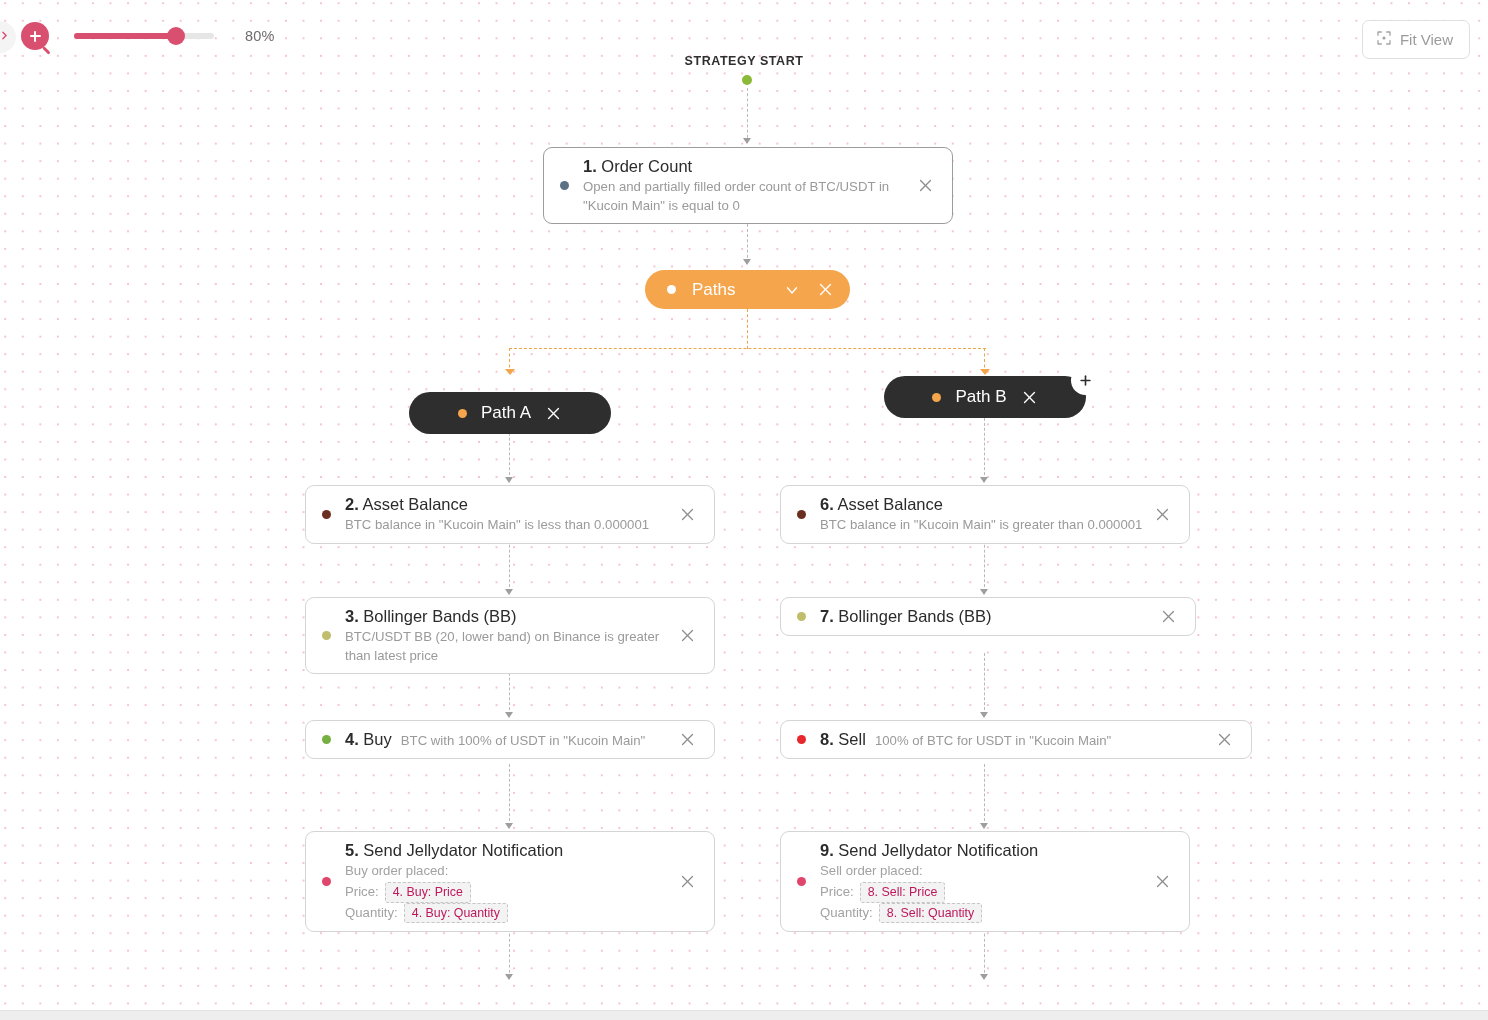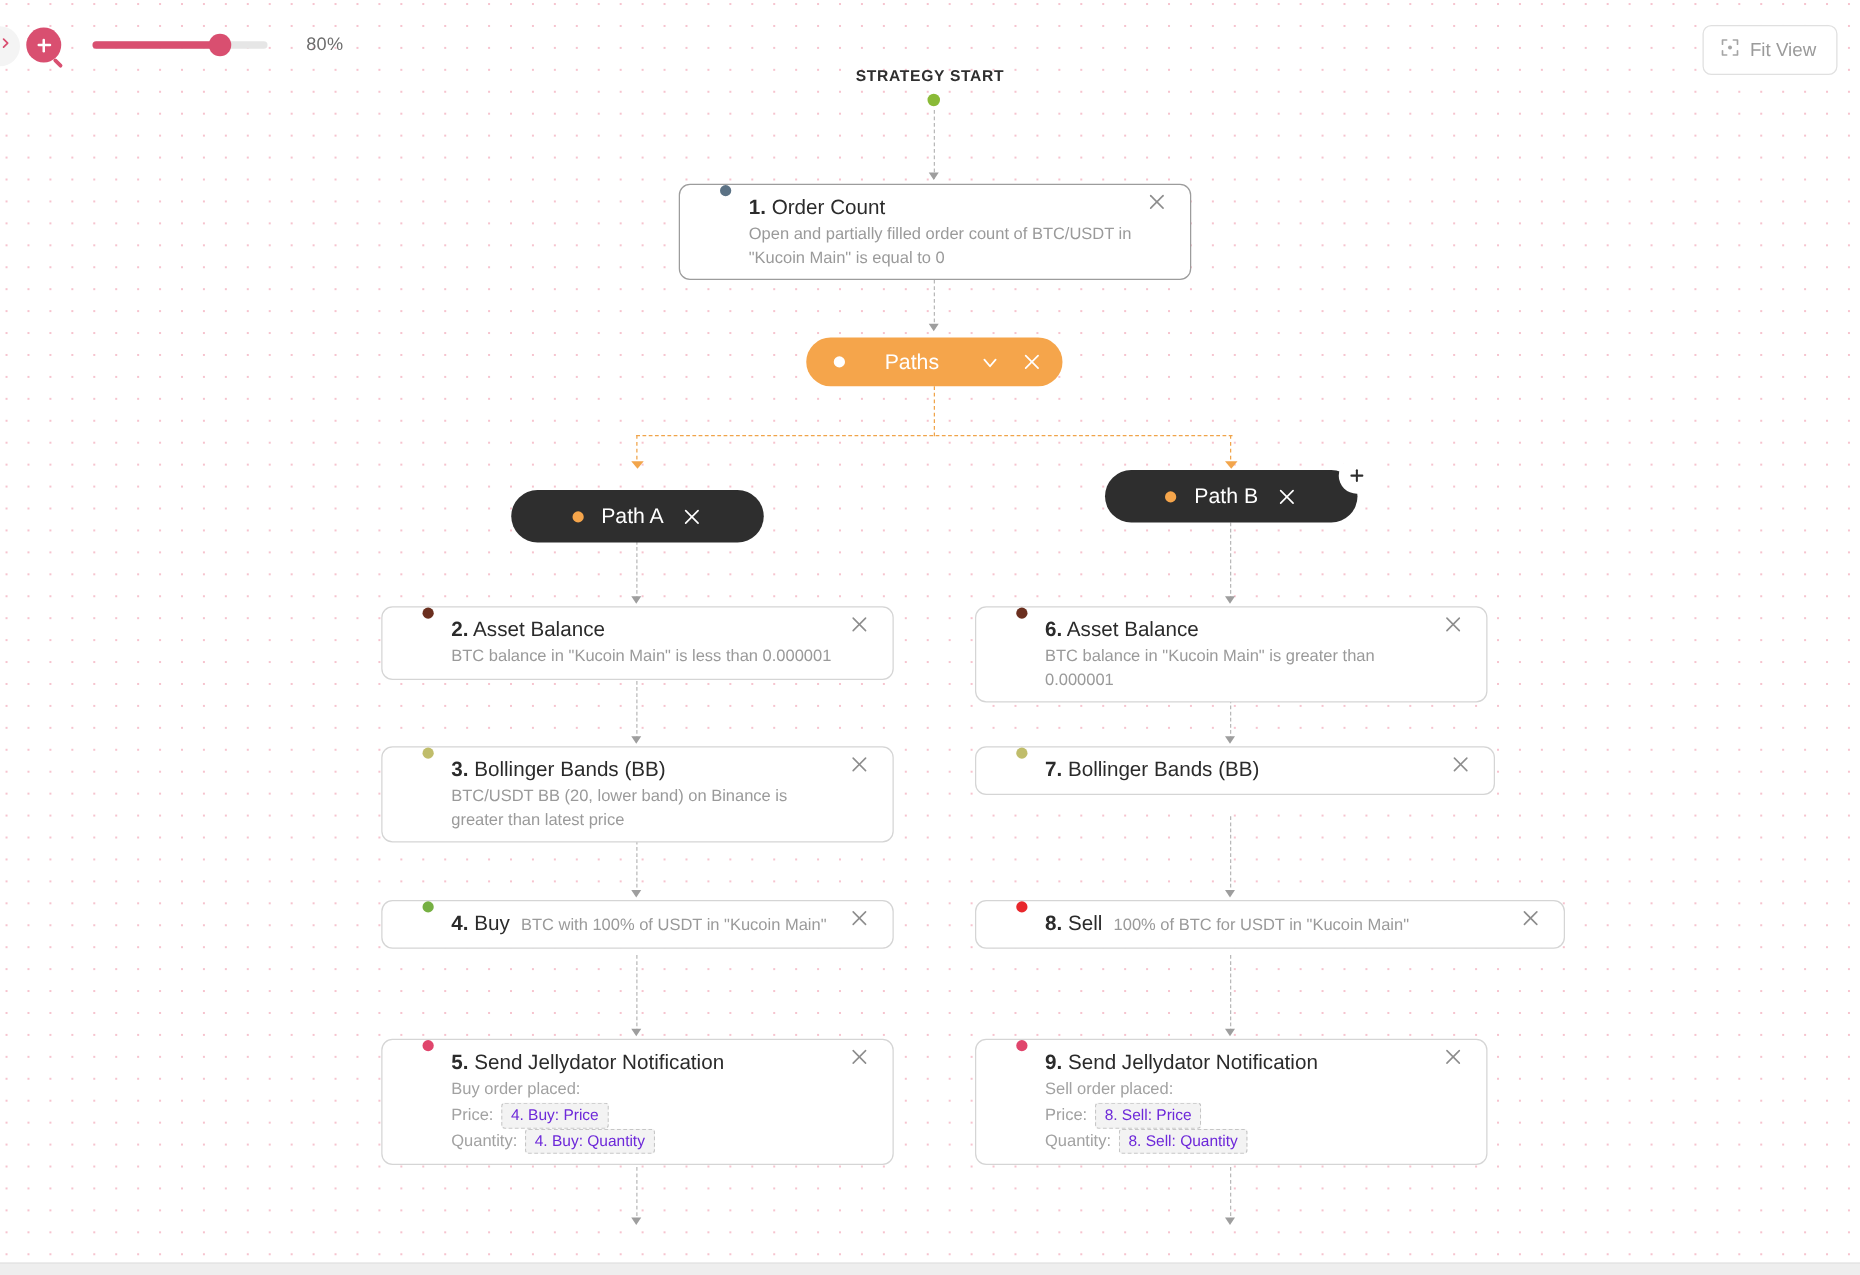--- a/index.html
+++ b/index.html
@@ -105,22 +105,22 @@
     border-right: 5px solid transparent;
     border-top: 6.5px solid #f2a54b;
   }
 
   
   .card {
     position: absolute;
     background: #fff;
     border: 1.6px solid #9c9c9c;
     border-radius: 9px;
-    display: flex; align-items: flex-start;
-    padding: 0 14px 0 16px;
+    display: flex; align-items: center;
+    padding: 0 14px 0 0;
     z-index: 10;
   }
   .card.thin { border-color: #d5d5d5; border-width: 1.4px; }
   .card .bullet {
     width: 9px; height: 9px; border-radius: 50%; flex: none;
     margin: 0 14px 0 16px;
   }
   .card .body { flex: 1; min-width: 0; padding: 8px 0; }
   .card .title {
     font-size: 16.5px; color: #2b2b2b; line-height: 1.3;
@@ -138,28 +138,28 @@
   
   .card.inline .body { display: flex; align-items: baseline; gap: 9px; }
   .card.inline .sub { margin-top: 0; }
 
   
   .card .msg { font-size: 13.2px; color: #a2a2a2; line-height: 1.55; }
   .card .msg .row { display: flex; align-items: center; gap: 6px; }
   .tag {
     display: inline-block;
     border: 1px dashed #c6c6c6; background: #f3f3f3;
-    color: #6d28d9; border-radius: 3px;
+    color: #be185d; border-radius: 3px;
     padding: 1px 7px; font-size: 12.4px; line-height: 1.35;
   }
 
   
   .pill {
     position: absolute; display: flex; align-items: center;
-    border-radius: 22px; z-index: 12; text-align: center;
+    border-radius: 22px; z-index: 12;
   }
   .pill .pdot { width: 9px; height: 9px; border-radius: 50%; flex: none; }
   .pill .plabel { font-size: 17px; }
   .pill .picon { display: flex; align-items: center; justify-content: center; }
 
   .pill.paths {
     background: #f5a54b; color: #fff;
     left: 645px; top: 270px; width: 205px; height: 39px;
     padding: 0 16px 0 22px; gap: 16px;
   }

